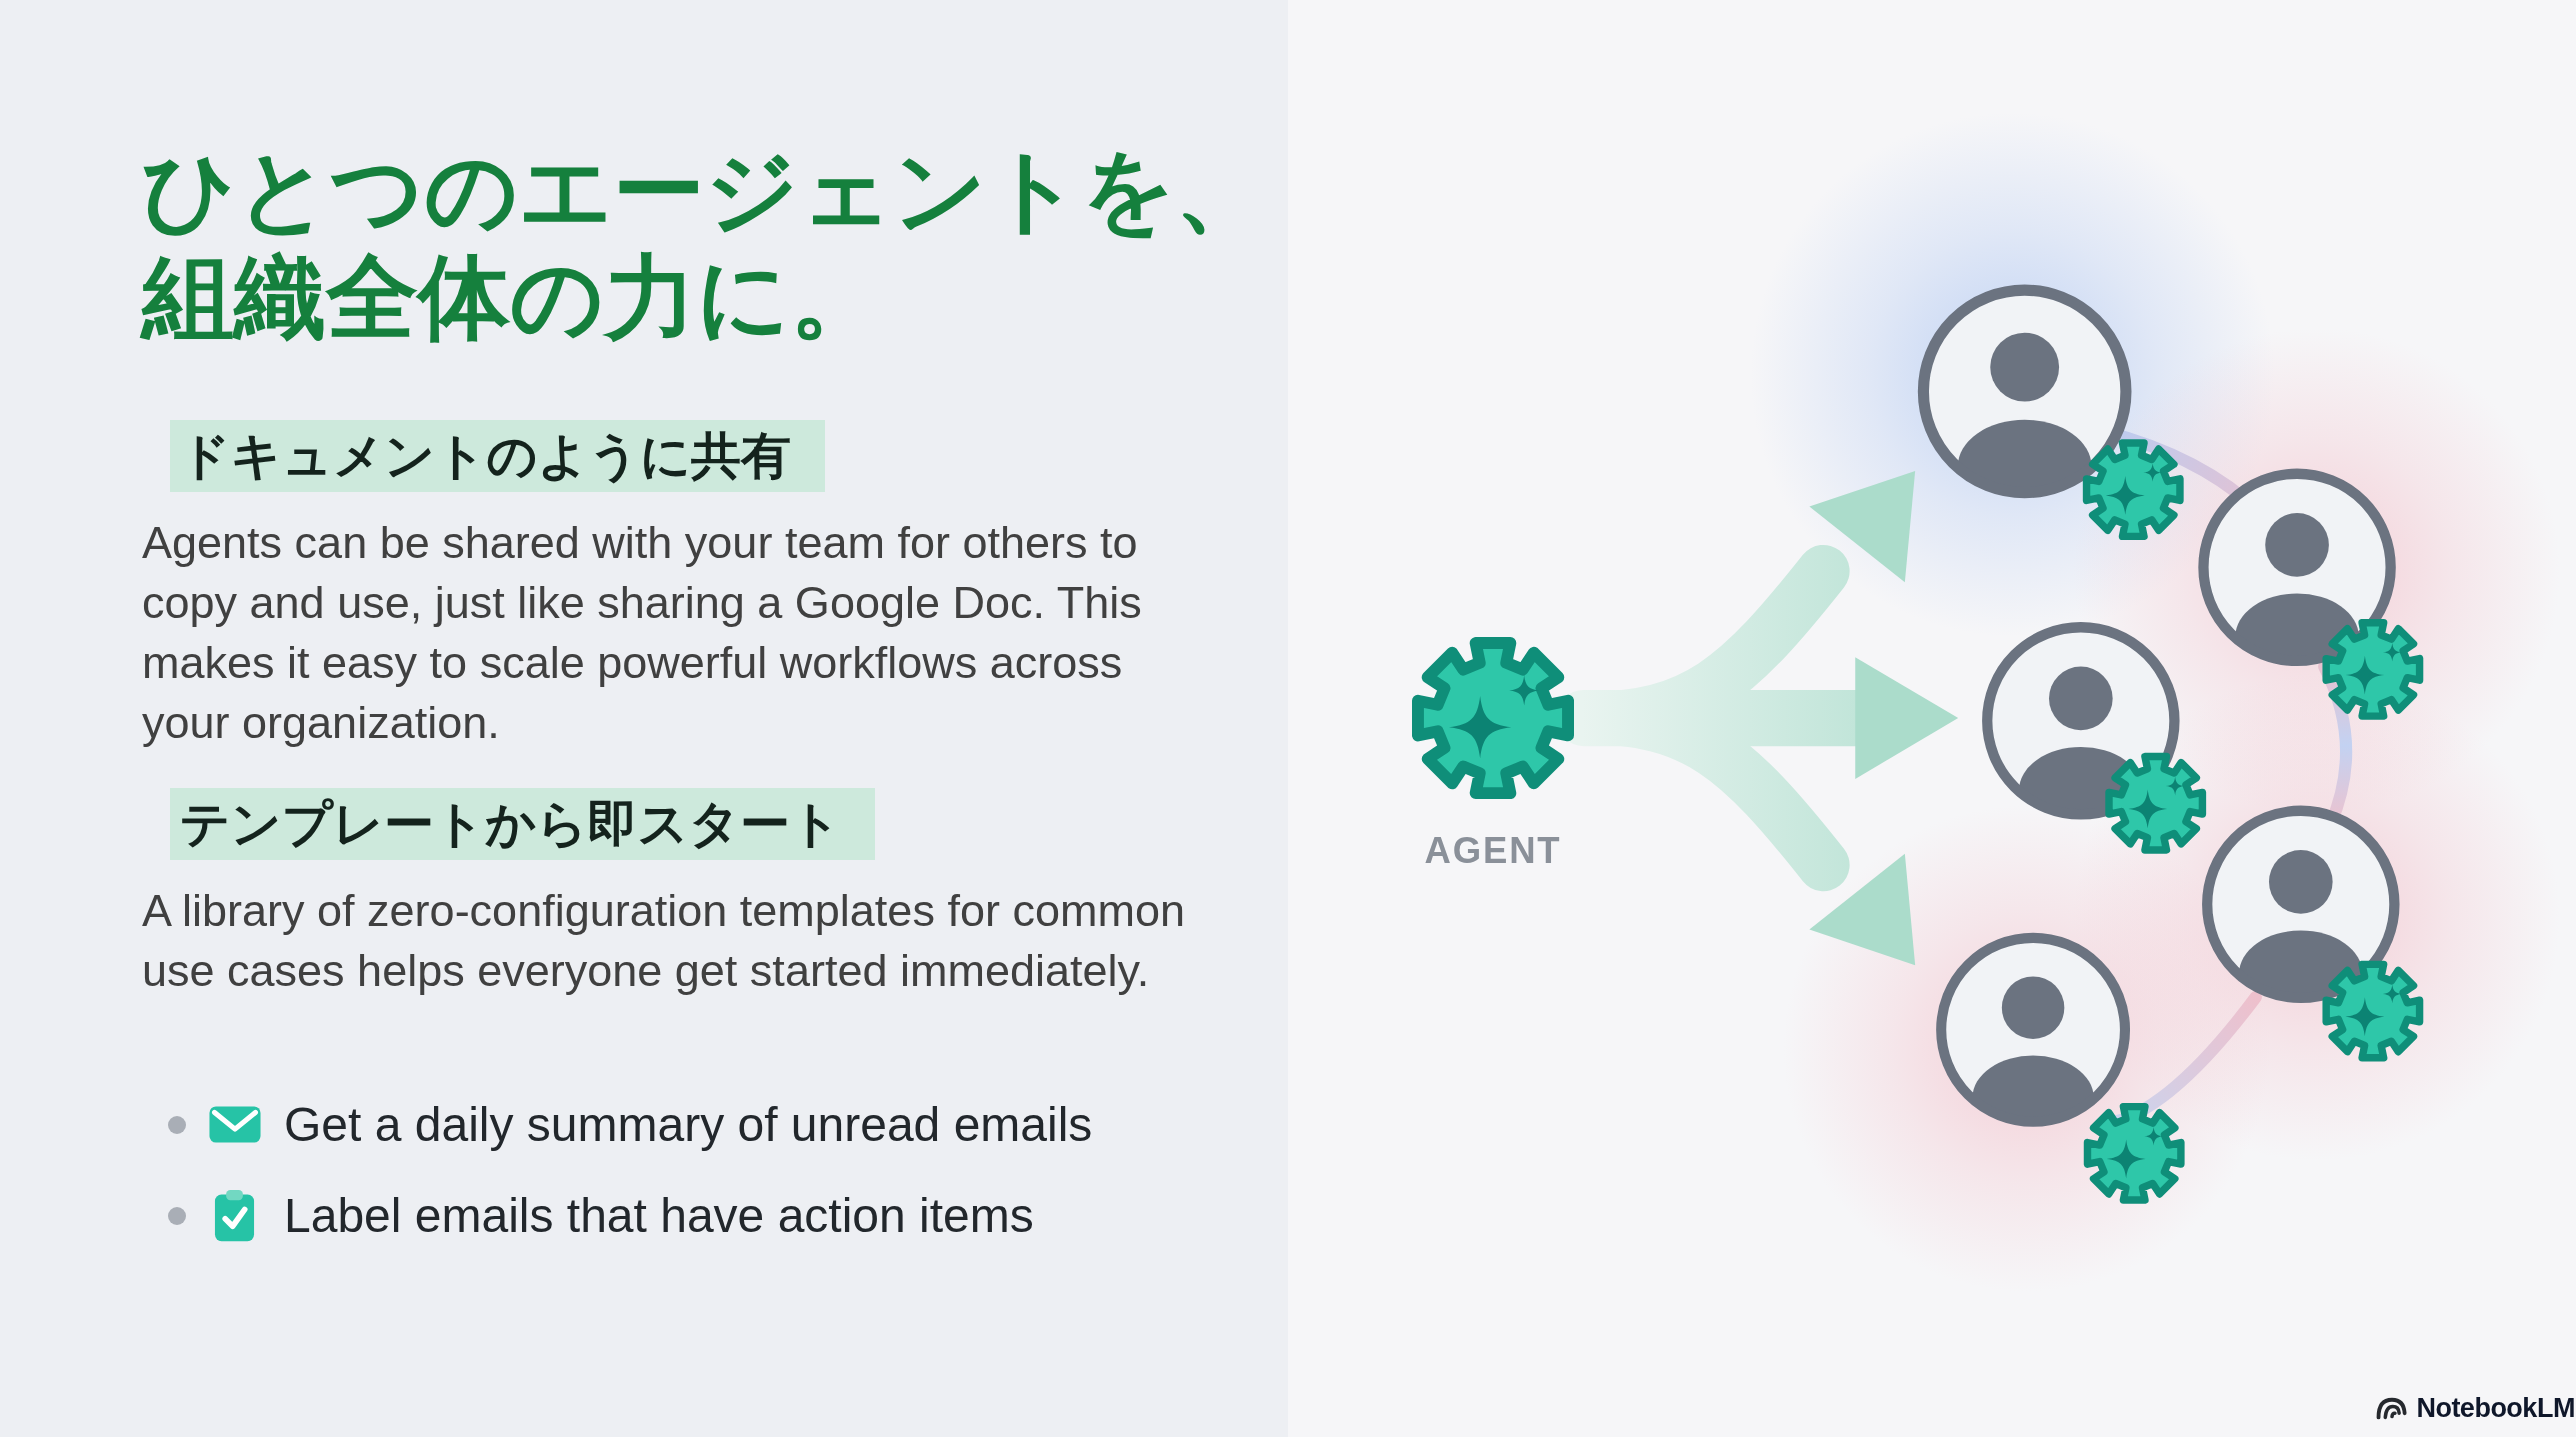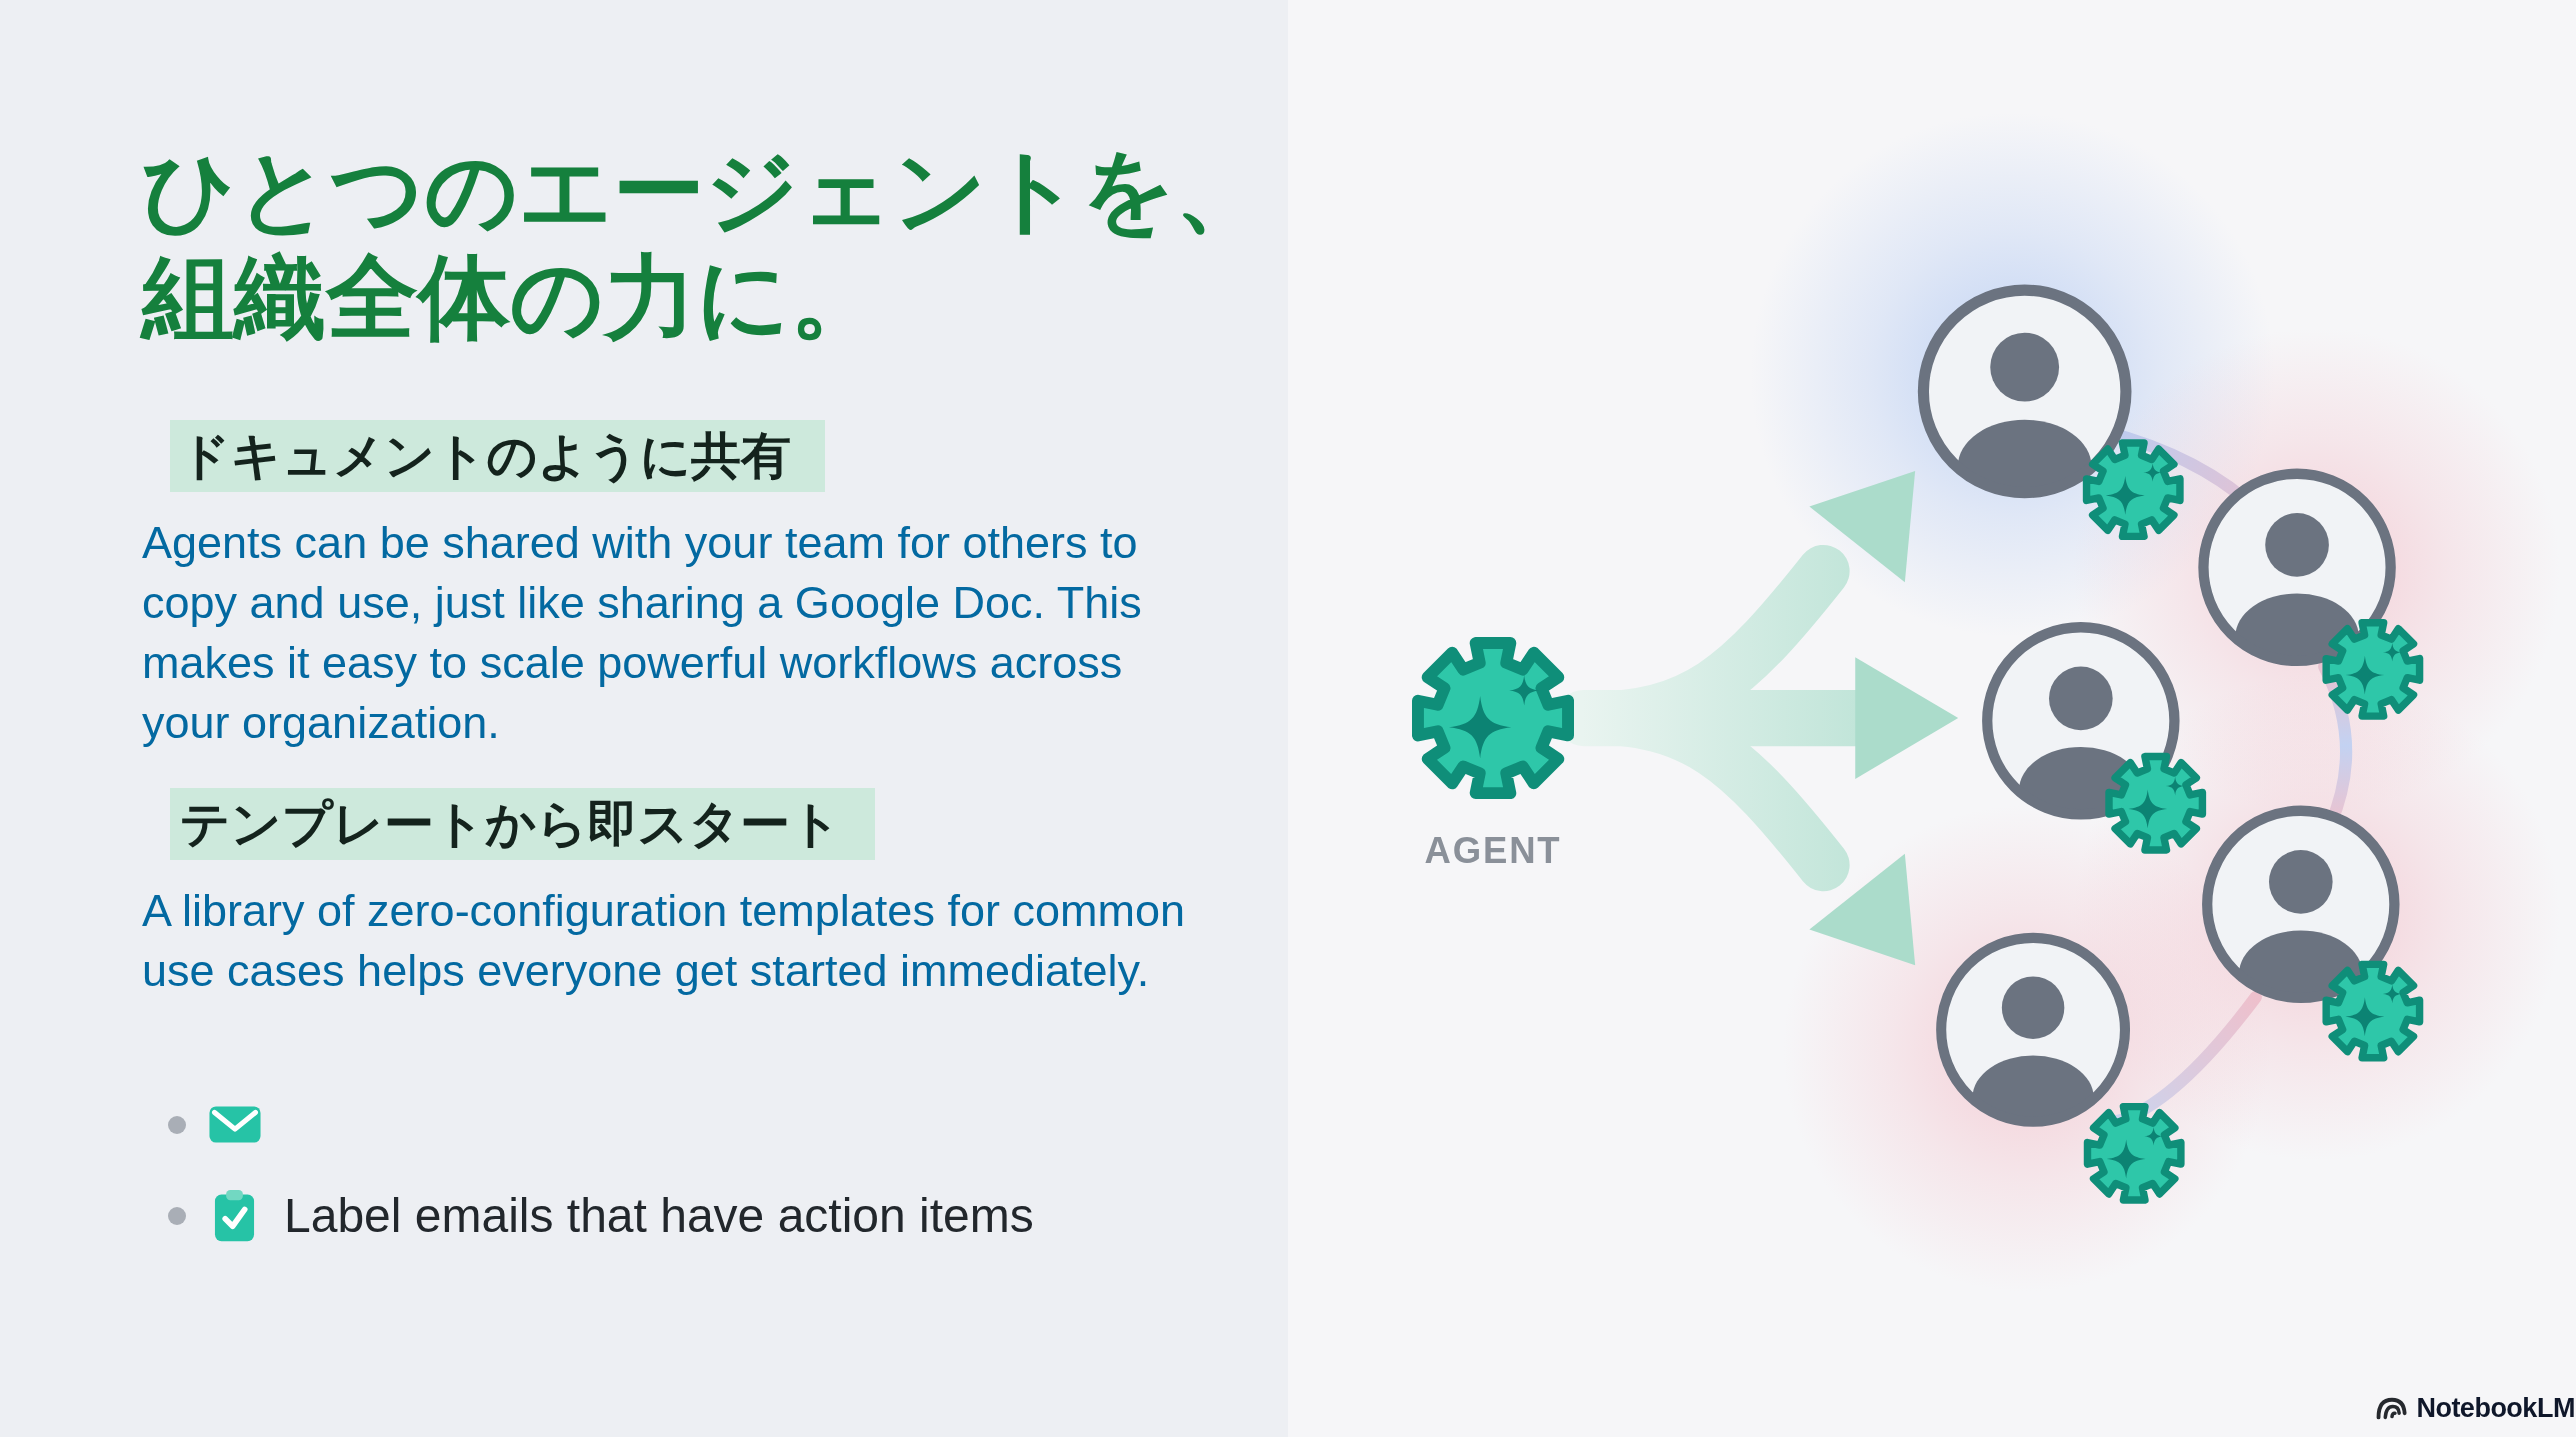--- a/index.html
+++ b/index.html
@@ -21,21 +21,21 @@
     position:absolute;left:139px;display:inline-block;
     background:#cde9dc;color:#14231d;
     font-size:50px;font-weight:800;line-height:50px;
     padding:11.2px 34px 11.2px 9.4px;
     margin-left:31px;
   }
   .hl-head.h1{top:420px;}
   .hl-head.h2{top:788px;}
   .para{
     position:absolute;left:142px;width:1048px;
-    font-size:45px;line-height:60px;color:#0369a1;font-weight:400;
+    font-size:45px;line-height:60px;color:#404040;font-weight:400;
   }
   .para.p1{top:513px;}
   .para.p2{top:881px;}
 
   .bullets{position:absolute;left:168px;top:1091px;}
   .bullet-row{display:flex;align-items:center;height:67px;margin-bottom:24px;}
   .bullet-dot{width:18px;height:18px;border-radius:50%;background:#a9aeb6;flex:0 0 18px;}
   .bullet-icon{width:54px;margin-left:21.5px;margin-right:22.5px;display:flex;align-items:center;justify-content:center;flex:0 0 54px;}
   .bullet-text{font-size:48px;color:#22272c;white-space:nowrap;}
 
@@ -67,20 +67,21 @@
 <div class="bullets">
 
   <div class="bullet-row">
     <div class="bullet-dot"></div>
     <div class="bullet-icon">
       <svg width="54" height="39" viewBox="0 0 58 42">
         <rect x="1.5" y="1.5" width="55" height="39" rx="7" fill="#26c3a6"></rect>
         <path d="M7 8 L29 26 L51 8" stroke="#ffffff" stroke-width="5.5" fill="none" stroke-linecap="round" stroke-linejoin="round"></path>
       </svg>
     </div>
+    <div class="bullet-text">Get a daily summary of unread emails</div>
   </div>
 
   <div class="bullet-row">
     <div class="bullet-dot"></div>
     <div class="bullet-icon">
       <svg width="43" height="54" viewBox="0 0 46 58">
         <rect x="2" y="6" width="42" height="50" rx="7" fill="#26c3a6"></rect>
         <rect x="14" y="1" width="18" height="11" rx="4.5" fill="#72d8c2"></rect>
         <path d="M13 32 L21 40 L34 22" stroke="#ffffff" stroke-width="6" fill="none" stroke-linecap="round" stroke-linejoin="round"></path>
       </svg>

